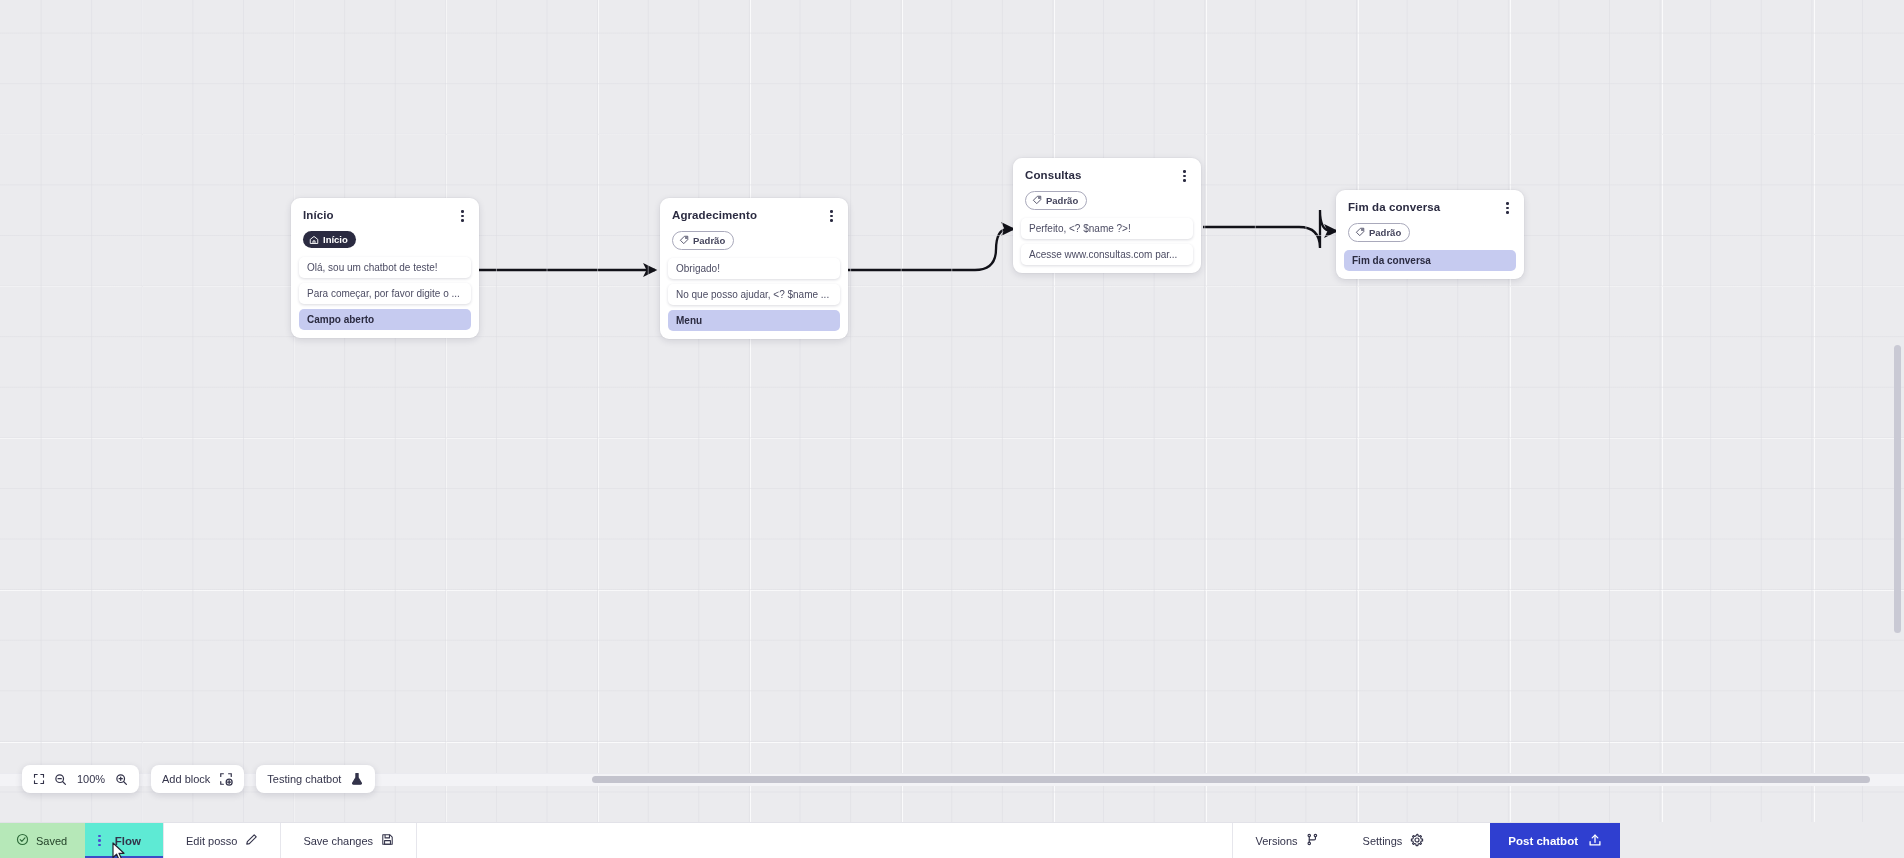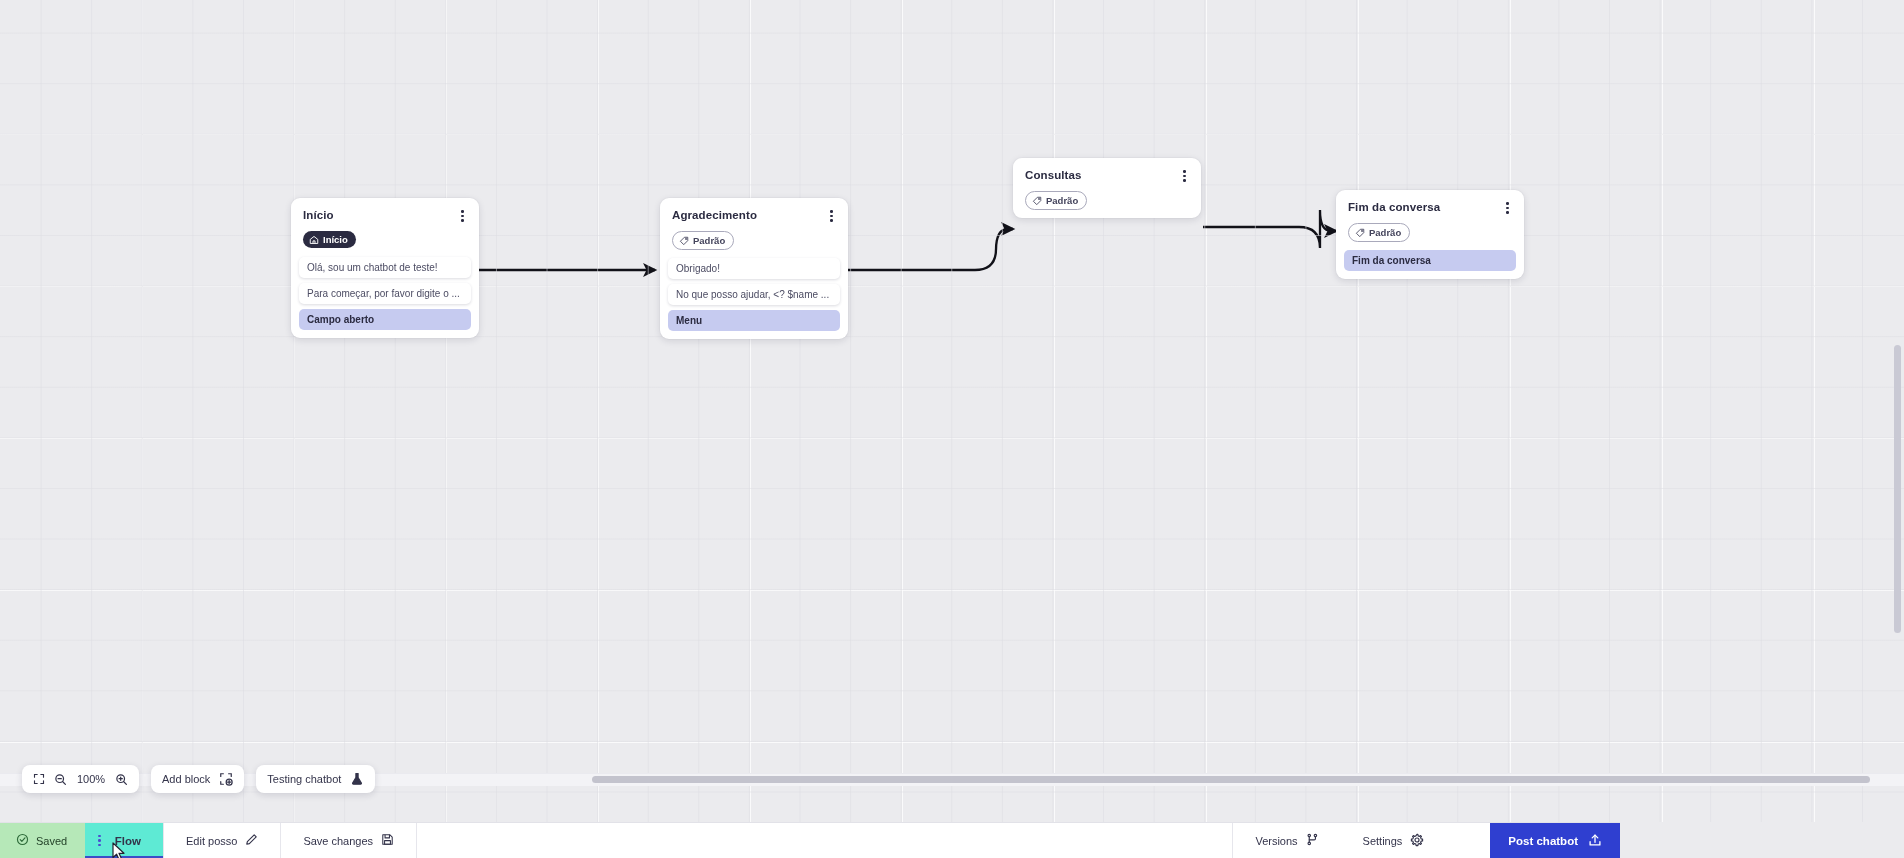--- a/index.html
+++ b/index.html
@@ -69,21 +69,21 @@
     align-items: center;
     gap: 2px;
     padding: 2px 3px;
     cursor: pointer;
   }
   .kebab i { width: 2.6px; height: 2.6px; border-radius: 50%; background: #2b2b41; display:block; }
 
   .badge-row { padding: 7px 4px 0 4px; }
   .badge {
     display: inline-flex;
-    align-items: flex-end;
+    align-items: center;
     gap: 4px;
     font-size: 9.5px;
     font-weight: bold;
     border-radius: 20px;
     padding: 3px 8px 3px 6px;
     line-height: 11px;
     white-space: nowrap;
   }
   .badge.start { background: #2b2b41; color: #ffffff; }
   .badge.default { background: transparent; color: #44445c; border: 1px solid #a9a9bb; }
@@ -323,20 +323,24 @@
     <div class="badge-row">
       <span class="badge default">
         <span>
           <svg width="10" height="10" viewBox="0 0 16 16" fill="none" stroke="#44445c" stroke-width="1.4" stroke-linejoin="round">
             <path d="M8.6 2 L14 2 L14 7.4 L7.6 13.8 L2.2 8.4 Z"></path>
             <circle cx="11.3" cy="4.7" r="1.1"></circle>
           </svg>
         </span>
         <span>Padrão</span>
       </span>
+    </div>
+    <div class="rows">
+      <div class="row msg">Perfeito, &lt;? $name ?&gt;!</div>
+      <div class="row msg">Acesse www.consultas.com par...</div>
     </div>
   </div>
 
   <div class="node" style="left:1336px; top:190px;">
     <div class="node-head">
       <div class="node-title">Fim da conversa</div>
       <div class="kebab">
           <i></i>
           <i></i>
           <i></i>

